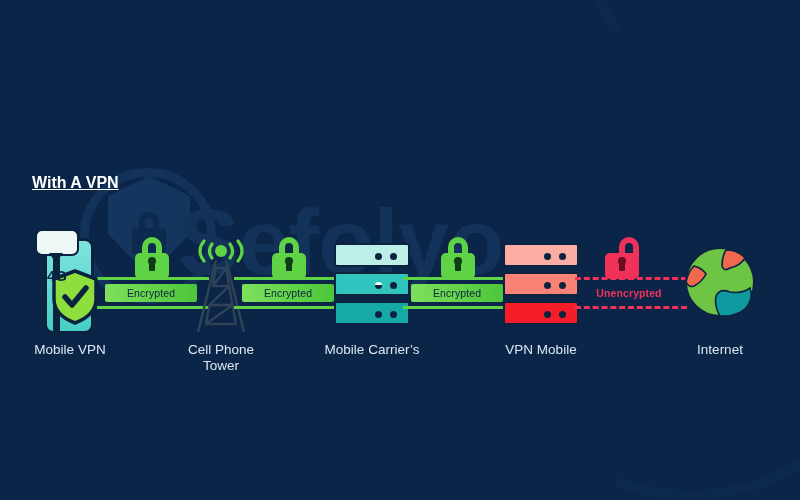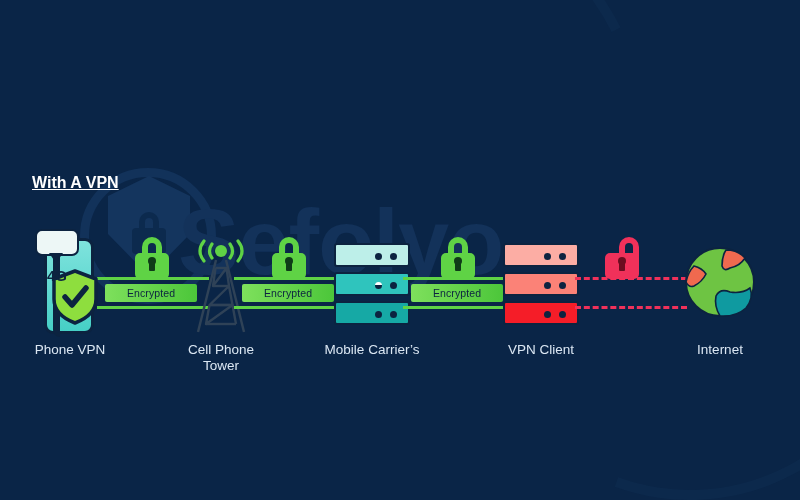--- a/index.html
+++ b/index.html
@@ -294,21 +294,21 @@
         <svg width="48" height="56" viewBox="0 0 48 56">
           <path d="M24 2 L45 10 L45 30 Q45 46 24 54 Q3 46 3 30 L3 10 Z" fill="#8ede3e" stroke="#0c2340" stroke-width="3.5" stroke-linejoin="round"></path>
           <path d="M14 28 L21 36 L35 19" fill="none" stroke="#0c2340" stroke-width="5.5" stroke-linecap="round" stroke-linejoin="round"></path>
         </svg>
       </div>
       <div class="bubble">
         <span>4G</span>
       </div>
     </div>
     <div class="node-label" style="left:10px; width:120px;">
-      <div>Phone VPN</div>
+      <div>Mobile VPN</div>
     </div>
 
     <div class="lock" style="left:135px; top:237px;">
       <div class="shackle"></div>
       <div class="body">
           <div class="keyhole"></div>
         </div>
     </div>
     <div class="channel" style="left:105px; top:277px;">
       <div class="chan-line top"></div>
@@ -392,31 +392,32 @@
       <div class="unit" style="background:#fb8277;">
         <i class="d1"></i>
           <i class="d2"></i>
       </div>
       <div class="unit" style="background:#f51d28;">
         <i class="d1"></i>
           <i class="d2"></i>
       </div>
     </div>
     <div class="node-label" style="left:484px; width:114px;">
-      <div>VPN Client</div>
+      <div>VPN Mobile</div>
     </div>
 
     <div class="lock open" style="left:605px; top:237px;">
       <div class="shackle"></div>
       <div class="body">
           <div class="keyhole"></div>
         </div>
     </div>
     <div class="channel unenc" style="left:583px; top:277px;">
       <div class="chan-line top"></div>
+      <div class="chan-pill">Unencrypted</div>
       <div class="chan-line bottom"></div>
     </div>
 
     <div class="node globe" style="left:684px; top:246px;">
       <svg width="72" height="72" viewBox="0 0 72 72">
         <circle cx="36" cy="36" r="34" fill="#6ec443" stroke="#0c2340" stroke-width="2"></circle>
         <path d="M36 70 Q30 60 32 50 Q36 42 46 46 Q58 48 66 42 Q70 52 62 62 Q52 71 36 70 Z" fill="#0f9aa0" stroke="#0c2340" stroke-width="1.6"></path>
         <path d="M42 4 Q54 4 61 12 Q56 20 46 22 Q40 26 38 20 Q38 10 42 4 Z" fill="#f0694f" stroke="#0c2340" stroke-width="1.6"></path>
         <path d="M2 36 Q4 26 10 20 Q18 22 22 28 Q18 36 10 40 Q5 42 2 36 Z" fill="#f0694f" stroke="#0c2340" stroke-width="1.6"></path>
       </svg>

